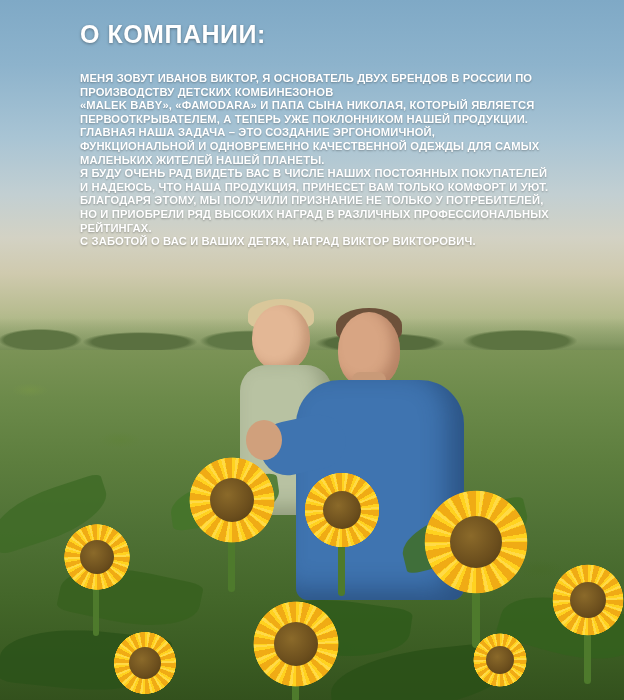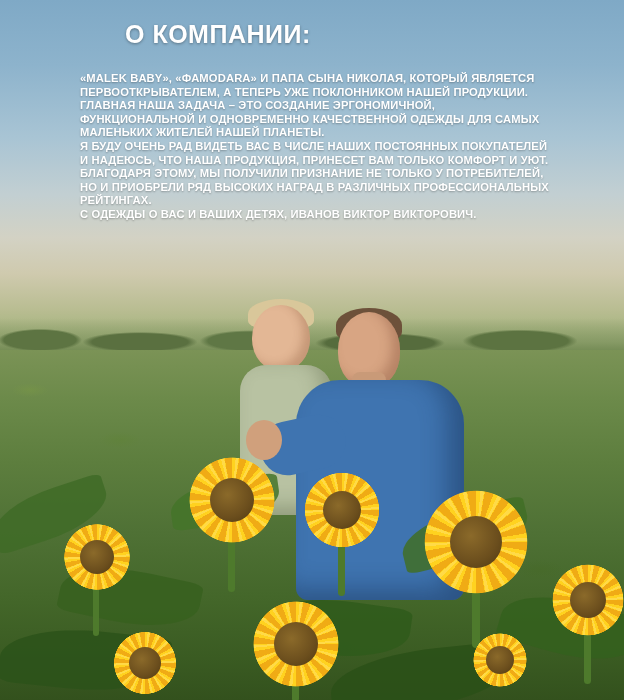--- a/index.html
+++ b/index.html
@@ -248,21 +248,20 @@
   }
   .heading {
     position: absolute;
     left: 80px;
     top: 20px;
     color: #ffffff;
     font-size: 25px;
     font-weight: bold;
     letter-spacing: .5px;
     text-shadow: 0 1px 3px rgba(0,0,0,.35);
-    margin-left: 45px;
   }
   .body-text {
     position: absolute;
     left: 80px;
     top: 72px;
     width: 470px;
     color: #ffffff;
     font-size: 11.2px;
     font-weight: bold;
     line-height: 13.6px;
@@ -354,20 +353,21 @@
 
     <div class="sf" style="left:470px; top:630px; width:60px; height:64px;">
       <div class="petals" style="left:0; top:0; width:60px; height:60px;"></div>
       <div class="disc" style="left:16px; top:16px; width:28px; height:28px;"></div>
     </div>
   </div>
 
   <div class="text-layer">
     <div class="heading">О КОМПАНИИ:</div>
     <div class="body-text">
+      <p>МЕНЯ ЗОВУТ ИВАНОВ ВИКТОР, Я ОСНОВАТЕЛЬ ДВУХ БРЕНДОВ В РОССИИ ПО ПРОИЗВОДСТВУ ДЕТСКИХ КОМБИНЕЗОНОВ</p>
       <p>«MALEK BABY», «ФАМОDARA» И ПАПА СЫНА НИКОЛАЯ, КОТОРЫЙ ЯВЛЯЕТСЯ ПЕРВООТКРЫВАТЕЛЕМ, А ТЕПЕРЬ УЖЕ ПОКЛОННИКОМ НАШЕЙ ПРОДУКЦИИ. ГЛАВНАЯ НАША ЗАДАЧА – ЭТО СОЗДАНИЕ ЭРГОНОМИЧНОЙ, ФУНКЦИОНАЛЬНОЙ И ОДНОВРЕМЕННО КАЧЕСТВЕННОЙ ОДЕЖДЫ ДЛЯ САМЫХ МАЛЕНЬКИХ ЖИТЕЛЕЙ НАШЕЙ ПЛАНЕТЫ.</p>
       <p>Я БУДУ ОЧЕНЬ РАД ВИДЕТЬ ВАС В ЧИСЛЕ НАШИХ ПОСТОЯННЫХ ПОКУПАТЕЛЕЙ И НАДЕЮСЬ, ЧТО НАША ПРОДУКЦИЯ, ПРИНЕСЕТ ВАМ ТОЛЬКО КОМФОРТ И УЮТ.</p>
       <p>БЛАГОДАРЯ ЭТОМУ, МЫ ПОЛУЧИЛИ ПРИЗНАНИЕ НЕ ТОЛЬКО У ПОТРЕБИТЕЛЕЙ, НО И ПРИОБРЕЛИ РЯД ВЫСОКИХ НАГРАД В РАЗЛИЧНЫХ ПРОФЕССИОНАЛЬНЫХ РЕЙТИНГАХ.</p>
-      <p>С ОДЕЖДЫ О ВАС И ВАШИХ ДЕТЯХ, ИВАНОВ ВИКТОР ВИКТОРОВИЧ.</p>
+      <p>С ЗАБОТОЙ О ВАС И ВАШИХ ДЕТЯХ, НАГРАД ВИКТОР ВИКТОРОВИЧ.</p>
     </div>
   </div>
 
 </div>
 
 </body></html>

